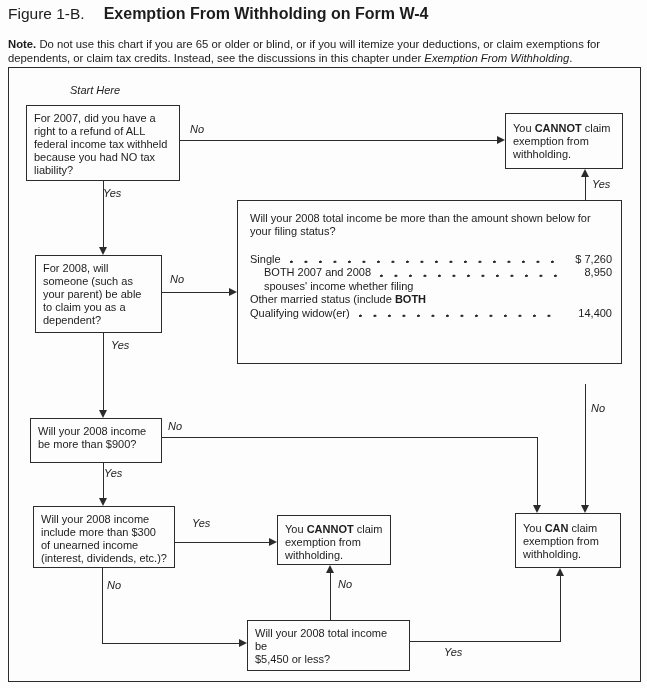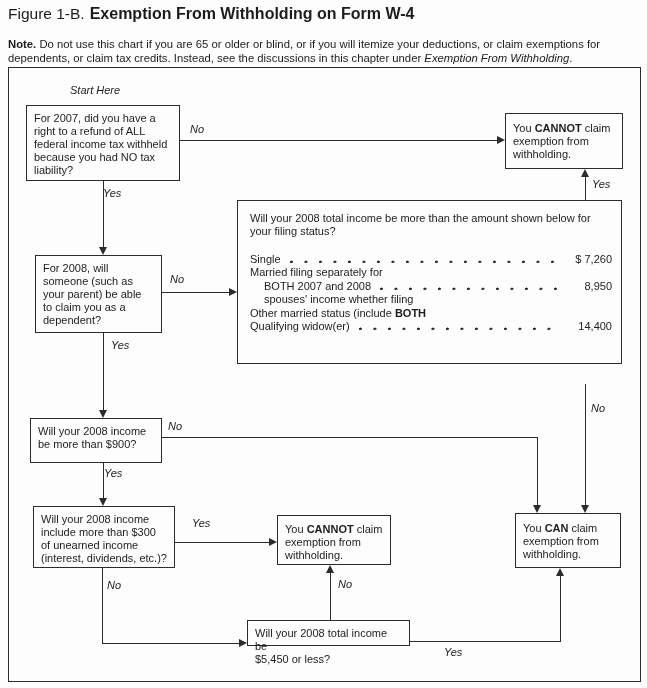--- a/index.html
+++ b/index.html
@@ -5,21 +5,21 @@
   html,body { margin:0; padding:0; background:#e8e8e8; }
   .page {
     position:relative; width:647px; height:688px; margin:0 auto;
     background:#fdfdfd; color:#1c1c1c;
     font-family:"Liberation Sans", sans-serif;
     overflow:hidden;
   }
   
   .title { position:absolute; left:8px; top:5px; white-space:nowrap; }
   .title .t-pre  { font-size:15.5px; font-weight:normal; }
-  .title .t-main { font-size:16px; font-weight:bold; margin-left:5px; }
+  .title .t-main { font-size:16px; font-weight:bold; margin-left:19px; }
   .note { position:absolute; left:8px; top:38px; width:629px;
           font-size:11.3px; line-height:13.5px; }
   .note b { font-weight:bold; }
   .note i { font-style:italic; }
 
   
   .frame { position:absolute; left:8px; top:67px; width:631px; height:613px;
            border:1px solid #2b2b2b; background:transparent; }
 
   
@@ -30,21 +30,21 @@
 
   #box-refund   { left:26px;  top:105px; width:154px; height:76px; }
   #box-cannot-top { left:505px; top:113px; width:118px; height:56px; padding-top:8px; }
   #box-income-table { left:237px; top:200px; width:385px; height:164px;
                       white-space:normal; padding:11px 9px 8px 12px; }
   #box-dependent { left:35px;  top:255px; width:127px; height:78px; }
   #box-900      { left:30px;  top:418px; width:132px; height:45px; }
   #box-unearned { left:33px;  top:506px; width:142px; height:62px; }
   #box-cannot-mid { left:277px; top:515px; width:114px; height:50px; padding-top:7px; }
   #box-can      { left:515px; top:513px; width:106px; height:55px; padding-top:8px; }
-  #box-5450     { left:247px; top:620px; width:163px; height:26px; }
+  #box-5450     { left:247px; top:620px; width:163px; height:51px; }
 
   
   .it-heading { white-space:pre-line; font-size:11px; line-height:13px; }
   .it-list { margin-top:15px; }
   .fs-row { display:flex; align-items:baseline; font-size:11px; line-height:13.4px; }
   .fs-row.ind { padding-left:14px; }
   .fs-label { white-space:pre; }
   .fs-leader { flex:1 1 auto; align-self:flex-end; height:4px; margin:0 6px 2px 9px;
                background-image:radial-gradient(circle at 1.4px 1.8px, #2b2b2b 1.1px, transparent 1.5px);
                background-size:14.5px 4px; background-repeat:repeat-x; background-position:0 100%; }
@@ -107,23 +107,20 @@
 
   <div class="fbox" id="box-income-table">
     <div class="it-heading">Will your 2008 total income be more than the amount shown below for
 your filing status?</div>
     <div class="it-list">
         <div class="fs-row">
           <span class="fs-label">Single</span>
           <span class="fs-leader"></span>
           <span class="fs-amount">$ 7,260</span>
         </div>
-        <div class="fs-row">
-          <span class="fs-label">Married filing separately for</span>
-        </div>
         <div class="fs-row ind">
           <span class="fs-label">BOTH 2007 and 2008</span>
           <span class="fs-leader"></span>
           <span class="fs-amount">8,950</span>
         </div>
         <div class="fs-row ind">
           <span class="fs-label">spouses' income whether filing</span>
         </div>
         <div class="fs-row">
           <span class="fs-label">Other married status (include <b>BOTH</b></span>

